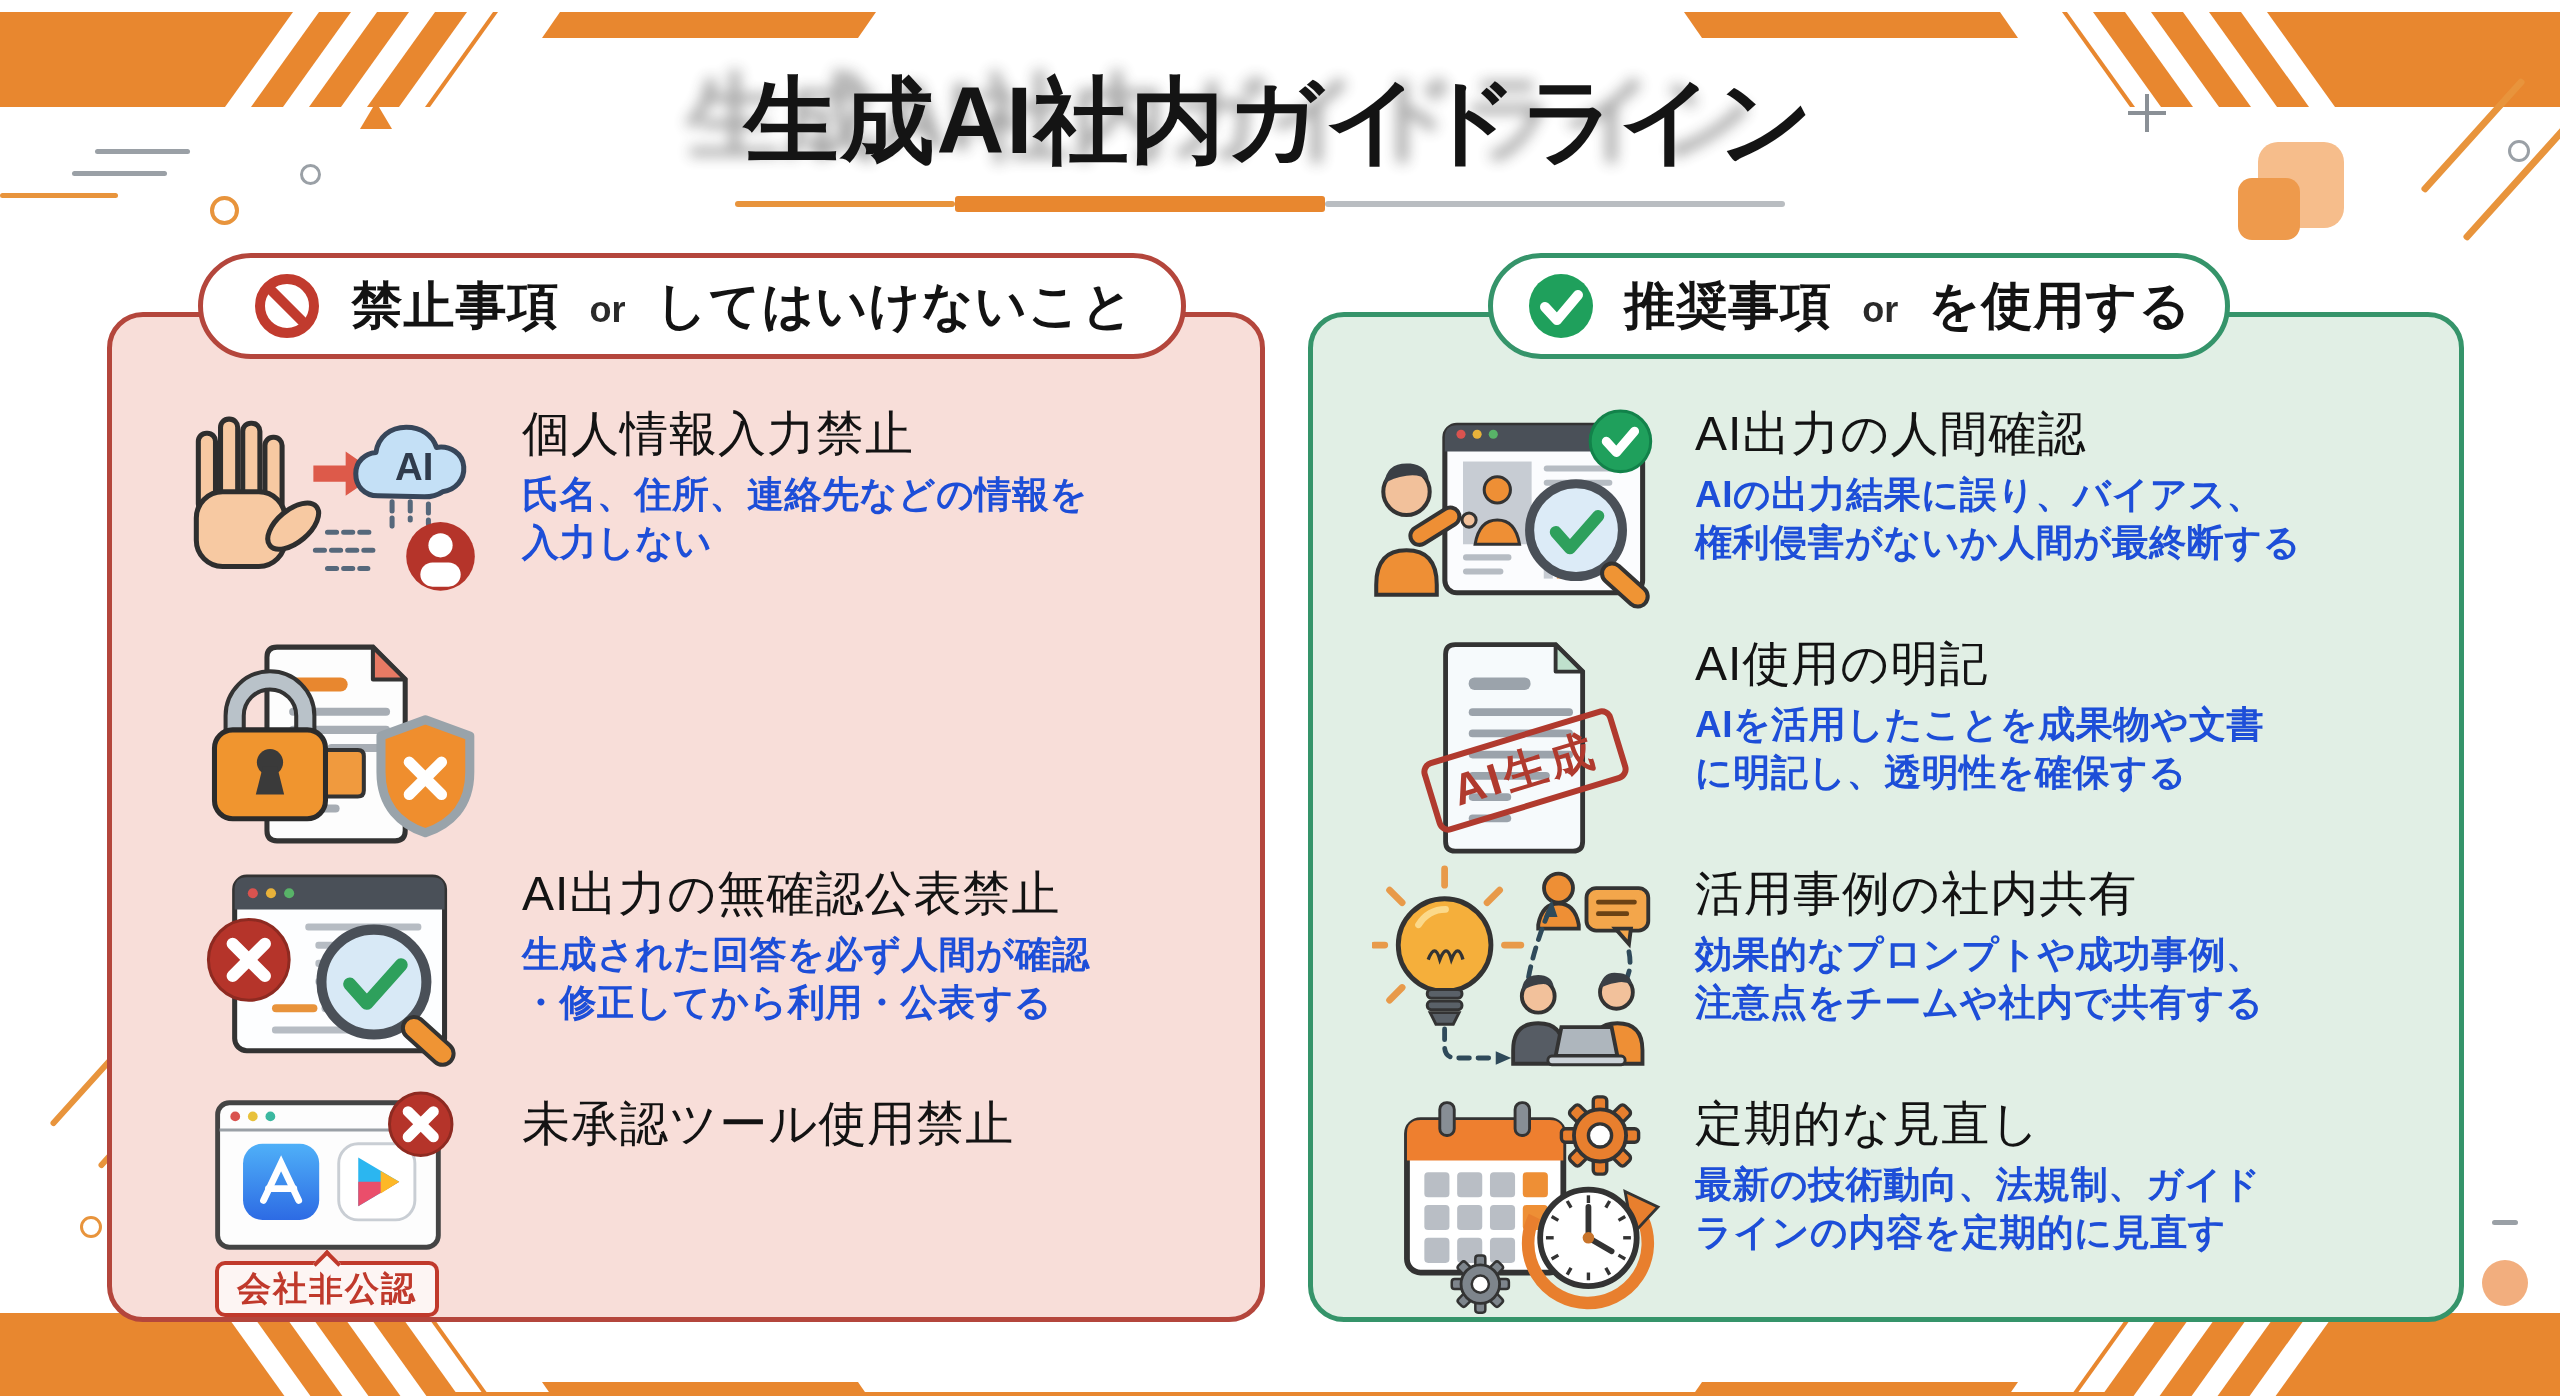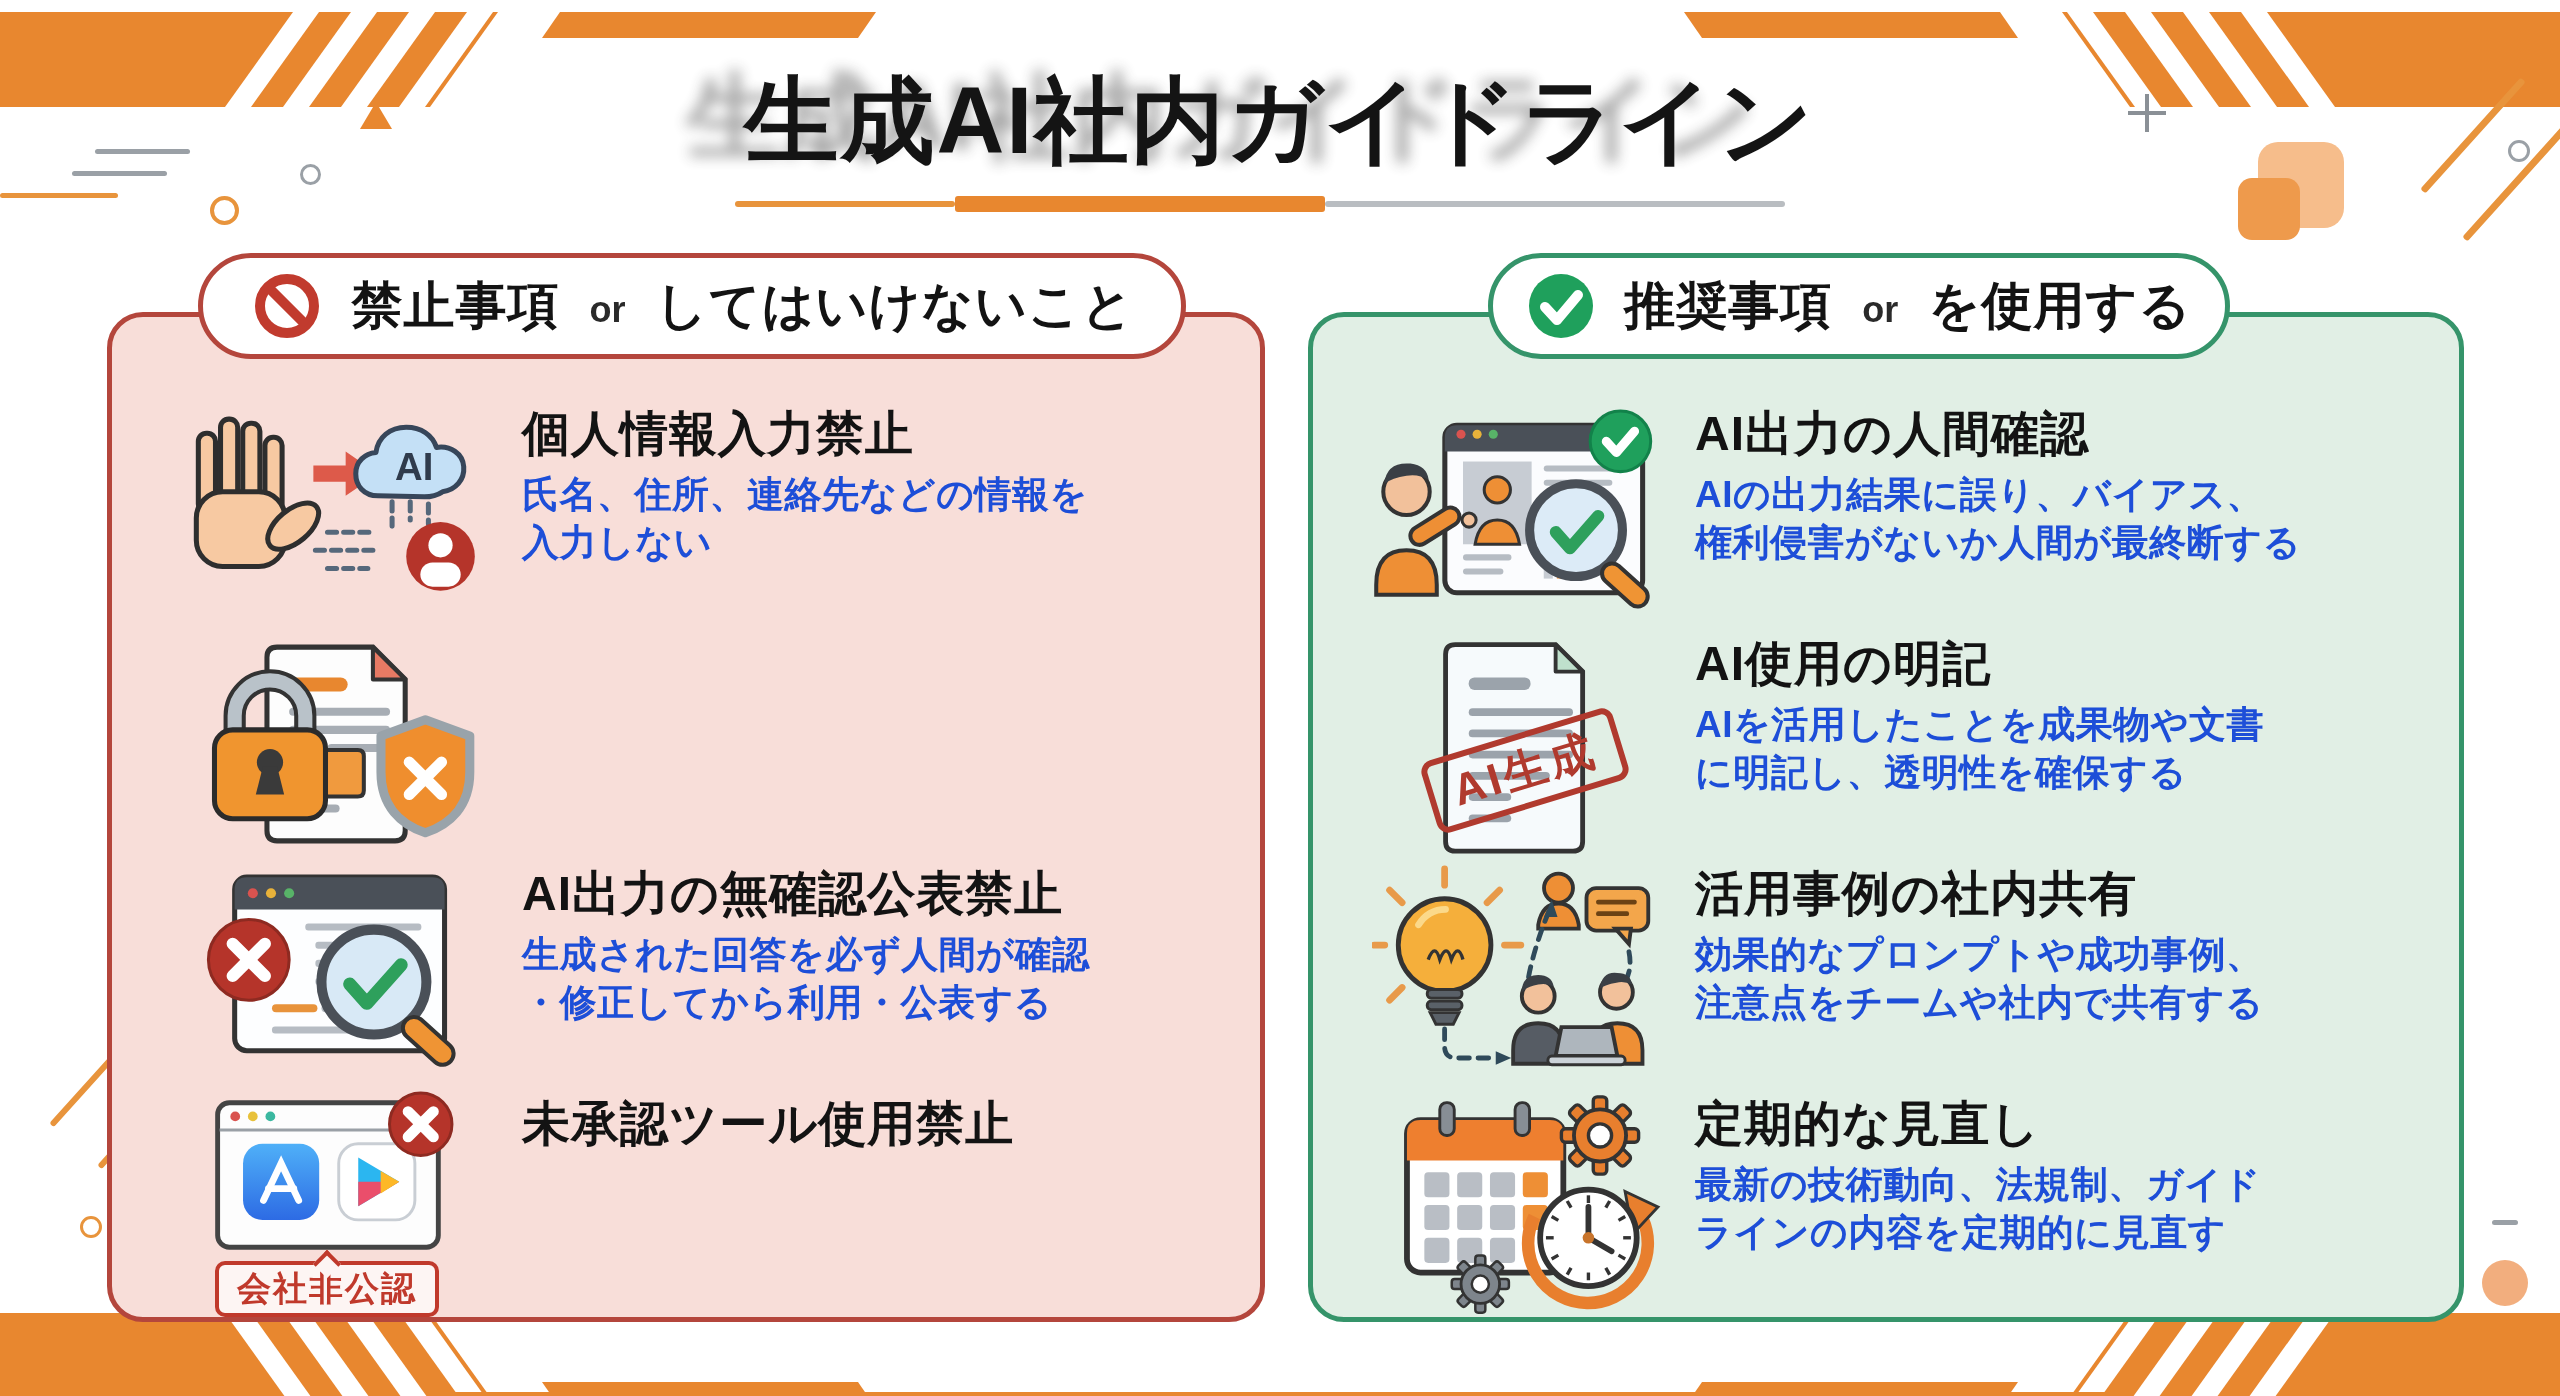--- a/index.html
+++ b/index.html
@@ -42,21 +42,21 @@
   .pill .h-or{font-size:36px;font-weight:700;color:#2a2a2a;margin:0 2px;padding-top:8px;}
 
   .row{position:absolute;display:flex;align-items:flex-start;}
   .p-left .row{left:20px;width:1115px;height:226px;}
   .p-right .row{left:26px;width:1105px;height:226px;}
   .row.r0{top:84px;} .row.r1{top:314px;} .row.r2{top:544px;} .row.r3{top:774px;}
   .icon-box{position:relative;display:flex;flex-direction:column;align-items:center;justify-content:center;flex:0 0 auto;}
   .p-left .icon-box{width:390px;height:226px;}
   .p-right .icon-box{width:356px;height:226px;}
   .txt{flex:1;padding-top:6px;}
-  .item-title{font-size:48px;font-weight:700;color:#131313;letter-spacing:1px;line-height:1.12;}
+  .item-title{font-size:48px;font-weight:400;color:#131313;letter-spacing:1px;line-height:1.12;}
   .item-body{font-size:37px;font-weight:700;color:#1d4ed8;line-height:1.3;margin-top:10px;white-space:pre-line;letter-spacing:.5px;}
 
   
   .store-label{position:relative;margin-top:4px;border:4px solid #C0392B;border-radius:10px;background:#FDF5F3;
                color:#C0392B;font-size:34px;font-weight:900;padding:1px 18px;letter-spacing:2px;}
   .store-label::before{content:"";position:absolute;top:-11px;left:50%;width:16px;height:16px;background:#FDF5F3;
                border-left:4px solid #C0392B;border-top:4px solid #C0392B;transform:translateX(-50%) rotate(45deg);}
   .ai-stamp{position:absolute;left:86px;top:102px;border:6px solid #B03A2E;border-radius:12px;color:#B03A2E;
             font-size:44px;font-weight:900;padding:2px 20px;letter-spacing:4px;transform:rotate(-17deg);z-index:3;}
 </style>

